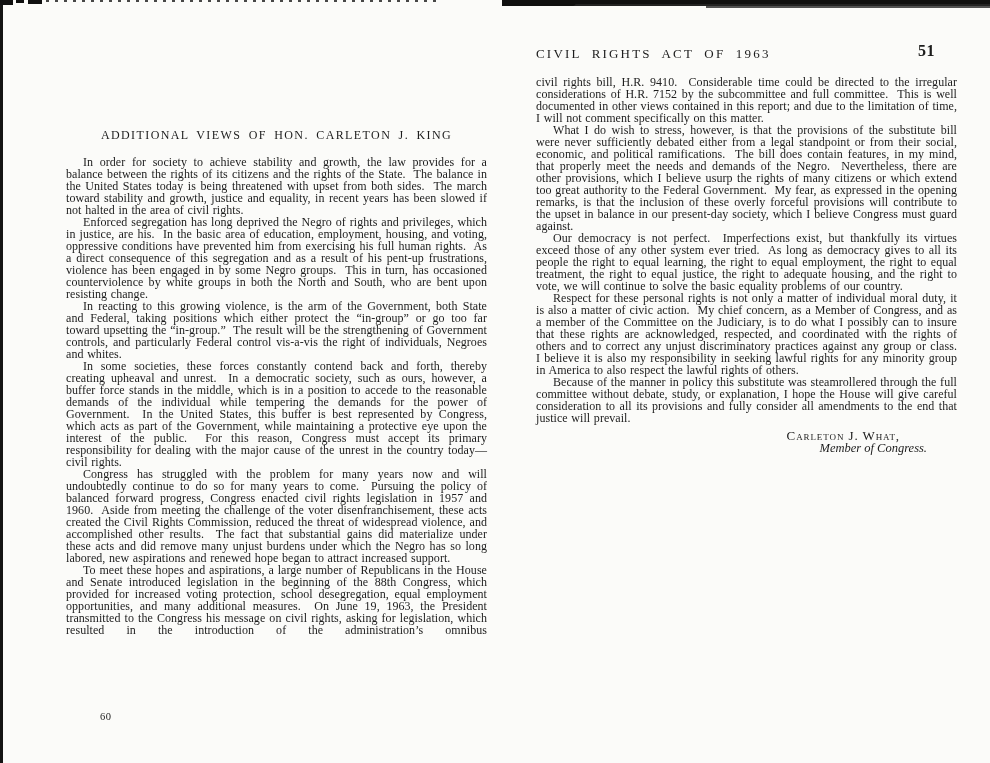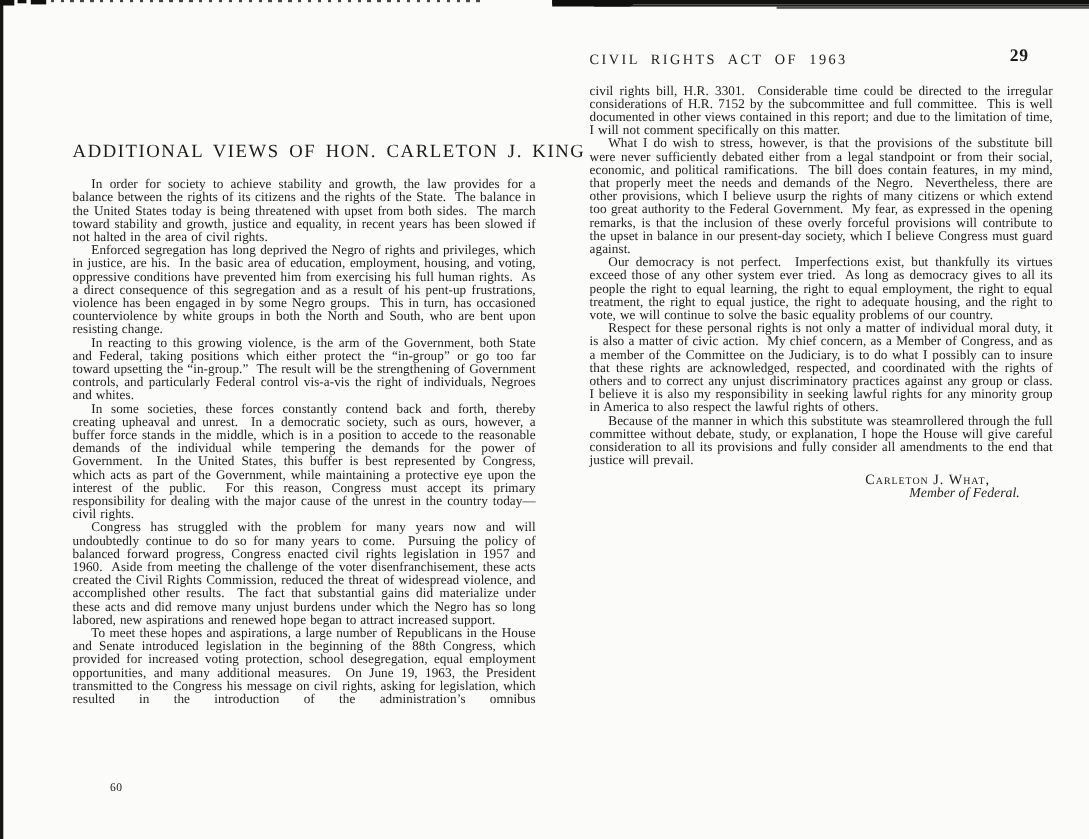--- a/index.html
+++ b/index.html
@@ -24,21 +24,21 @@
   .art-band-wedge { left: 502px; top: 0; width: 74px; height: 6px; border-radius: 0 0 4px 0; }
   .art-band-1 { left: 502px; top: 0; width: 488px; height: 4px; }
   .art-band-2 { left: 540px; top: 3.5px; width: 450px; height: 2.5px; opacity: .92; }
   .art-band-3 { left: 706px; top: 5.5px; width: 284px; height: 2px; opacity: .72; }
   .art-vline { left: 984px; top: 0; width: 2.5px; height: 763px; background: #141414; }
 
   
   .page-left { position: absolute; left: 66px; top: 128px; width: 421px; }
   .doc-title {
     margin: 0 0 13px 0;
-    font-size: 17px; font-weight: normal;
+    font-size: 12px; font-weight: normal;
     text-align: center; letter-spacing: 1.4px; word-spacing: 3px;
     white-space: nowrap;
   }
   .body {
     margin: 0;
     font-size: 12px; line-height: 12px;
     text-align: justify; text-indent: 17px;
     letter-spacing: 0.05px; word-spacing: 0.6px;
     white-space: pre-wrap;
   }
@@ -91,26 +91,26 @@
     <p class="body">In reacting to this growing violence, is the arm of the Government, both State and Federal, taking positions which either protect the “in-group” or go too far toward upsetting the “in-group.”  The result will be the strengthening of Government controls, and particularly Federal control vis-a-vis the right of individuals, Negroes and whites.</p>
     <p class="body">In some societies, these forces constantly contend back and forth, thereby creating upheaval and unrest.  In a democratic society, such as ours, however, a buffer force stands in the middle, which is in a position to accede to the reasonable demands of the individual while tempering the demands for the power of Government.  In the United States, this buffer is best represented by Congress, which acts as part of the Government, while maintaining a protective eye upon the interest of the public.  For this reason, Congress must accept its primary responsibility for dealing with the major cause of the unrest in the country today—civil rights.</p>
     <p class="body">Congress has struggled with the problem for many years now and will undoubtedly continue to do so for many years to come.  Pursuing the policy of balanced forward progress, Congress enacted civil rights legislation in 1957 and 1960.  Aside from meeting the challenge of the voter disenfranchisement, these acts created the Civil Rights Commission, reduced the threat of widespread violence, and accomplished other results.  The fact that substantial gains did materialize under these acts and did remove many unjust burdens under which the Negro has so long labored, new aspirations and renewed hope began to attract increased support.</p>
     <p class="body continued">To meet these hopes and aspirations, a large number of Republicans in the House and Senate introduced legislation in the beginning of the 88th Congress, which provided for increased voting protection, school desegregation, equal employment opportunities, and many additional measures.  On June 19, 1963, the President transmitted to the Congress his message on civil rights, asking for legislation, which resulted in the introduction of the administration’s omnibus</p>
   </div>
   <div class="folio-left">60</div>
 
   <div class="page-right">
     <div class="running-head">
       <span class="head-title">CIVIL RIGHTS ACT OF 1963</span>
-      <span class="folio-right">29</span>
+      <span class="folio-right">51</span>
     </div>
-    <p class="body no-indent">civil rights bill, H.R. 3301.  Considerable time could be directed to the irregular considerations of H.R. 7152 by the subcommittee and full committee.  This is well documented in other views contained in this report; and due to the limitation of time, I will not comment specifically on this matter.</p>
+    <p class="body no-indent">civil rights bill, H.R. 9410.  Considerable time could be directed to the irregular considerations of H.R. 7152 by the subcommittee and full committee.  This is well documented in other views contained in this report; and due to the limitation of time, I will not comment specifically on this matter.</p>
     <p class="body">What I do wish to stress, however, is that the provisions of the substitute bill were never sufficiently debated either from a legal standpoint or from their social, economic, and political ramifications.  The bill does contain features, in my mind, that properly meet the needs and demands of the Negro.  Nevertheless, there are other provisions, which I believe usurp the rights of many citizens or which extend too great authority to the Federal Government.  My fear, as expressed in the opening remarks, is that the inclusion of these overly forceful provisions will contribute to the upset in balance in our present-day society, which I believe Congress must guard against.</p>
     <p class="body">Our democracy is not perfect.  Imperfections exist, but thankfully its virtues exceed those of any other system ever tried.  As long as democracy gives to all its people the right to equal learning, the right to equal employment, the right to equal treatment, the right to equal justice, the right to adequate housing, and the right to vote, we will continue to solve the basic equality problems of our country.</p>
     <p class="body">Respect for these personal rights is not only a matter of individual moral duty, it is also a matter of civic action.  My chief concern, as a Member of Congress, and as a member of the Committee on the Judiciary, is to do what I possibly can to insure that these rights are acknowledged, respected, and coordinated with the rights of others and to correct any unjust discriminatory practices against any group or class.  I believe it is also my responsibility in seeking lawful rights for any minority group in America to also respect the lawful rights of others.</p>
-    <p class="body">Because of the manner in which this substitute was steamrollered through the full committee without debate, study, or explanation, I hope the House will give careful consideration to all its provisions and fully consider all amendments to the end that justice will prevail.</p>
+    <p class="body">Because of the manner in policy this substitute was steamrollered through the full committee without debate, study, or explanation, I hope the House will give careful consideration to all its provisions and fully consider all amendments to the end that justice will prevail.</p>
     <div class="signature">
       <div class="sig-name">Carleton J. What,</div>
-      <div class="sig-title">Member of Federal.</div>
+      <div class="sig-title">Member of Congress.</div>
     </div>
   </div>
 
 </div>
 
 </body></html>

